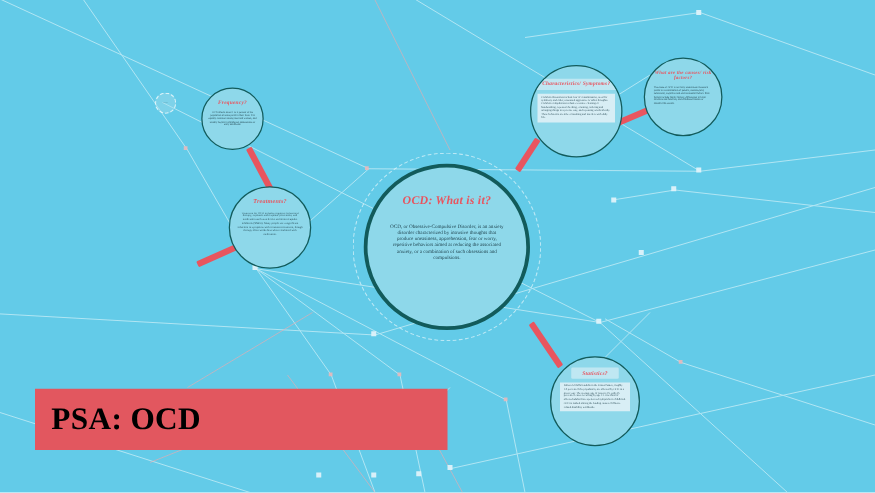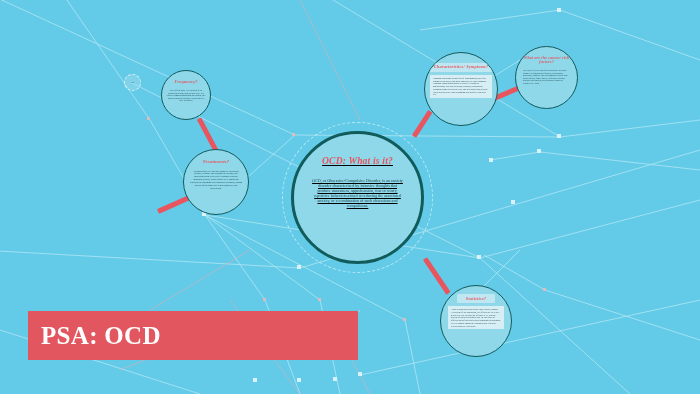--- a/index.html
+++ b/index.html
@@ -61,21 +61,20 @@
     line-height: 1.25;
     overflow: hidden;
   }
 
   
   #center-node {
     left: 291px; top: 131px;
     width: 133px; height: 133px;
     border-width: 3px;
     background: #8ed8ea;
-    text-decoration: underline;
   }
   #center-node .node-title {
     font-size: 9.5px;
     margin-top: 22px;
   }
   #center-node .node-body {
     font-size: 4.1px;
     width: 92px;
     margin-top: 11px;
   }
@@ -166,21 +165,21 @@
   
   #title-banner {
     position: absolute;
     left: 28px; top: 311px;
     width: 330px; height: 49px;
     background: #e2575f;
     display: flex;
     align-items: center;
   }
   #title-text {
-    color: #ffffff;
+    color: #000000;
     font-family: "Liberation Serif", serif;
     font-weight: bold;
     font-size: 25px;
     letter-spacing: .3px;
     margin-left: 13px;
   }
 </style>
 </head>
 <body>
 

